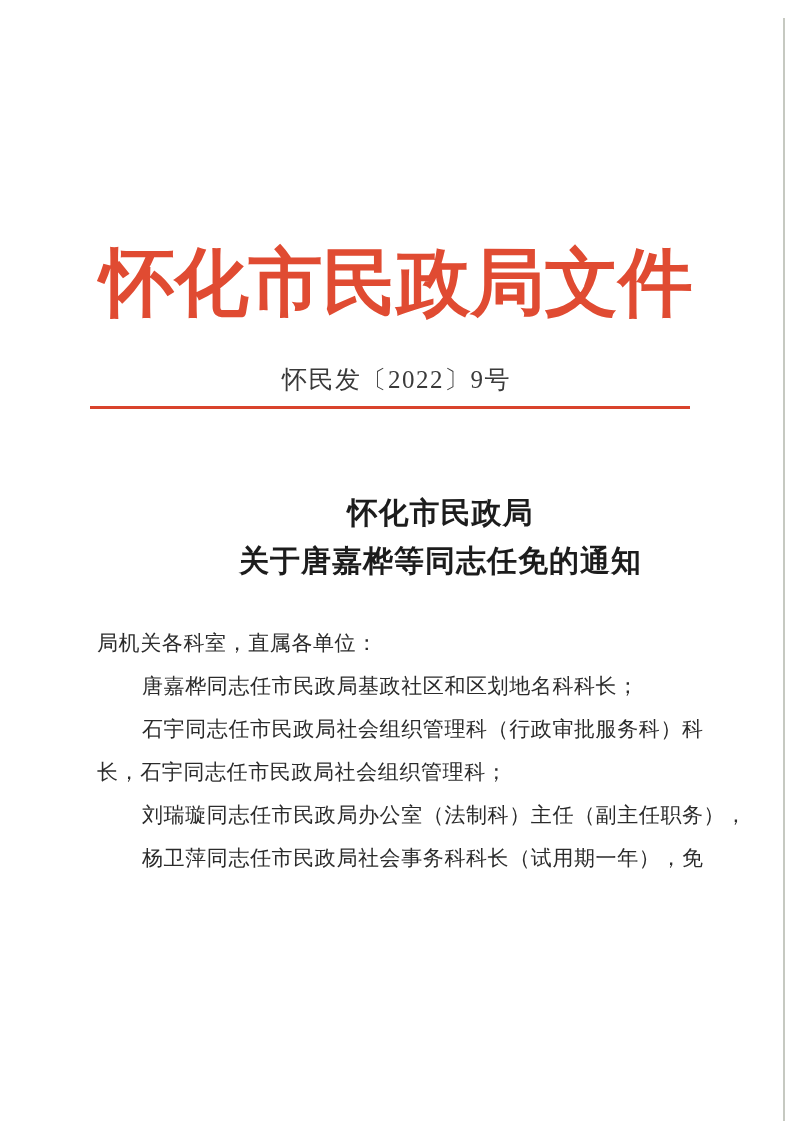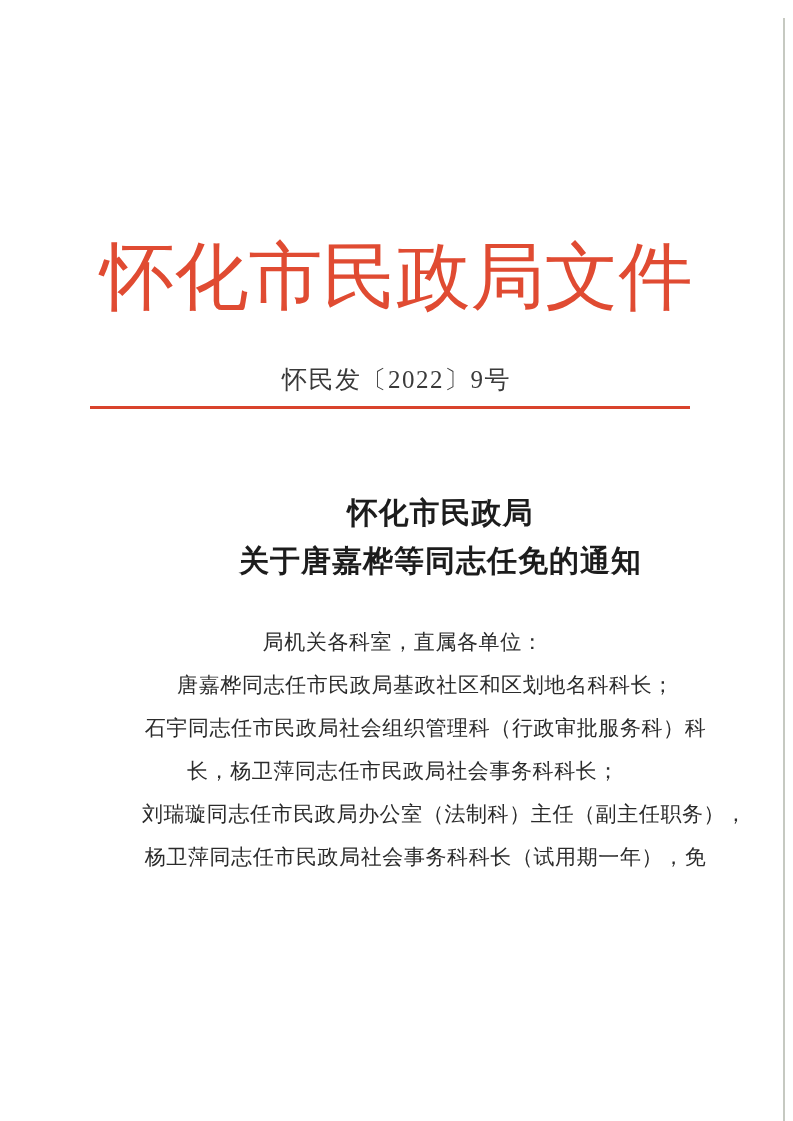--- a/index.html
+++ b/index.html
@@ -21,26 +21,26 @@
     top: 18px;
     bottom: 0;
     left: 783px;
     width: 2px;
     background: var(--scan-edge, #bcc0b6);
     opacity: 0.85;
   }
   
   .red-header {
     position: absolute;
-    top: 227px;
+    top: 233px;
     left: 0;
     width: 100%;
     text-align: center;
     font-family: "Liberation Serif", "DejaVu Serif", serif;
-    font-weight: normal;
+    font-weight: bold;
     font-size: 74px;
     line-height: 100px;
     letter-spacing: 0px;
     color: var(--header-red, #e04b32);
     white-space: nowrap;
   }
   
   .doc-number {
     position: absolute;
     top: 364px;
@@ -78,22 +78,21 @@
   }
   
   .doc-body {
     position: absolute;
     top: 621px;
     left: 97px;
     width: 612px;
     font-size: 21px;
     letter-spacing: 0.6px;
     color: var(--body-black, #2b2b2b);
-    font-family: Liberation Serif, serif;
-    text-align: center;
+    font-family: Liberation Sans, sans-serif;
   }
   .body-line {
     height: 43px;
     line-height: 43px;
     white-space: nowrap;
   }
   .body-line.indent {
     padding-left: 45px;
   }
 </style>
@@ -112,18 +111,18 @@
 
   <div class="doc-title">
     <div>怀化市民政局</div>
     <div>关于唐嘉桦等同志任免的通知</div>
   </div>
 
   <div class="doc-body">
       <div class="body-line">局机关各科室，直属各单位：</div>
       <div class="body-line indent">唐嘉桦同志任市民政局基政社区和区划地名科科长；</div>
       <div class="body-line indent">石宇同志任市民政局社会组织管理科（行政审批服务科）科</div>
-      <div class="body-line">长，杨卫萍同志任市民政局社会事务科科长；</div>
+      <div class="body-line">长，石宇同志任市民政局社会组织管理科；</div>
       <div class="body-line indent">刘瑞璇同志任市民政局办公室（法制科）主任（副主任职务），</div>
       <div class="body-line indent">杨卫萍同志任市民政局社会事务科科长（试用期一年），免</div>
     </div>
 
 </div>
 
 </body></html>

